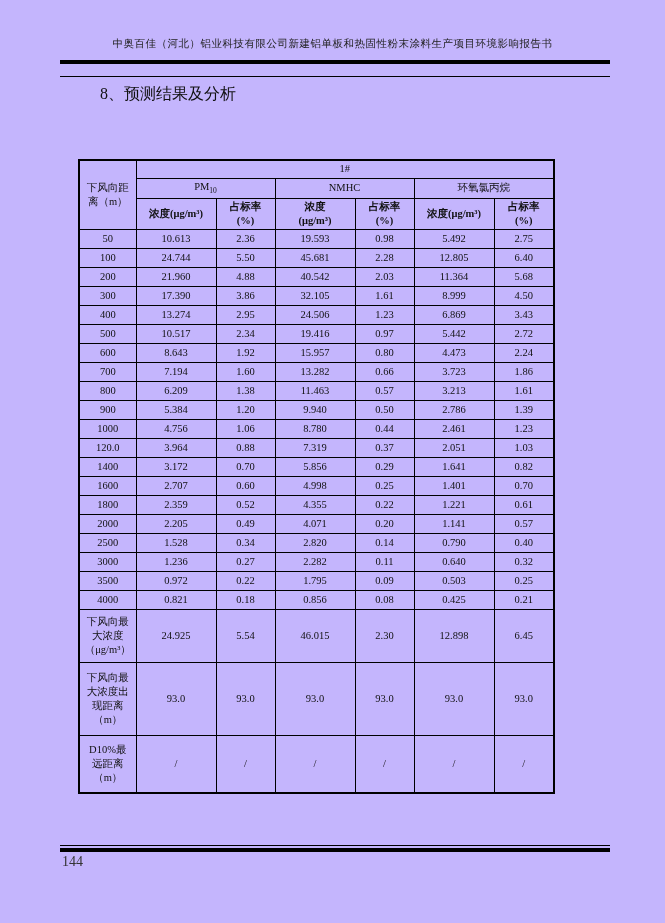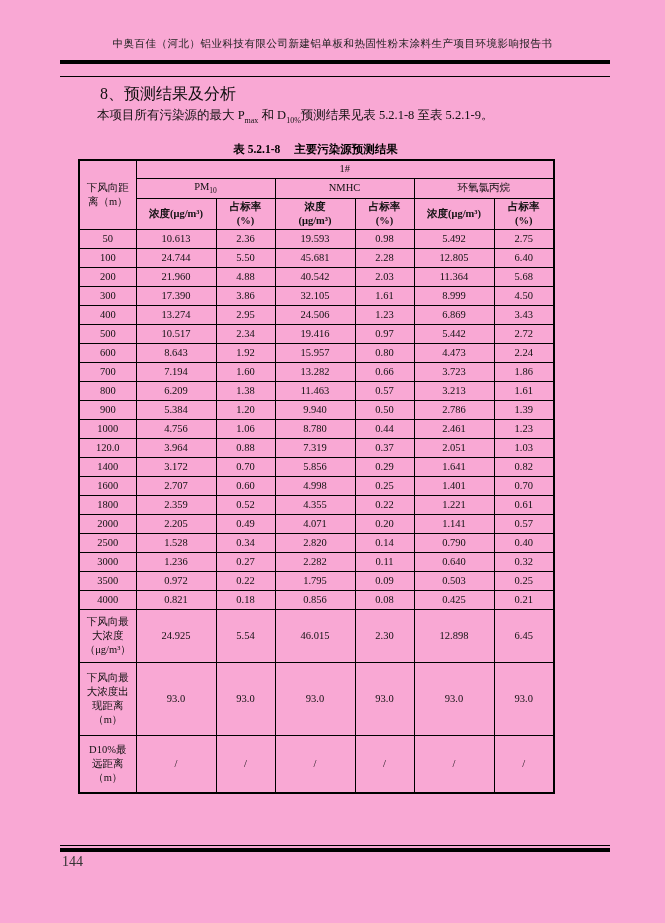--- a/index.html
+++ b/index.html
@@ -1,17 +1,17 @@
 <!DOCTYPE html>
 <html><head>
 <meta charset="utf-8">
 <style>
   html,body{margin:0;padding:0;background:#fff;}
   .page{
-    position:relative;width:665px;height:923px;background:#f9a8d4;
+    position:relative;width:665px;height:923px;background:#c4b5fd;
     font-family:"Liberation Serif","DejaVu Serif",serif;color:#1a1a1a;
     overflow:hidden;
   }
   .doc-header-text{
     position:absolute;top:37px;left:30px;right:30px;
     text-align:center;font-size:10.5px;letter-spacing:.5px;color:#222;
   }
   .rule{position:absolute;left:60px;width:550px;background:#000;}
   .rule-thick-top{top:60px;height:4px;}
   .rule-thin-top{top:76px;height:1px;}
@@ -61,23 +61,21 @@
 <body>
 
 <div class="page">
 
   <div class="doc-header-text">中奥百佳（河北）铝业科技有限公司新建铝单板和热固性粉末涂料生产项目环境影响报告书</div>
   <div class="rule rule-thick-top"></div>
   <div class="rule rule-thin-top"></div>
 
   <div class="section-heading">8、预测结果及分析</div>
 
-  <p class="body-paragraph"><span>本项目所有污染源的最大 P</span><sub>max</sub><span> 和 D</span><sub>10%</sub><span>预测结果见表 5.2.1-8 至表 5.2.1-9。</span></p>
-
-  <div class="table-title"><span>表 5.2.1-8</span><span class="gap"></span><span>主要污染源预测结果</span></div>
+
 
   <table class="pred-table">
     <colgroup>
       <col style="width:57px">
         <col style="width:80px">
         <col style="width:59px">
       <col style="width:80px">
         <col style="width:59px">
         <col style="width:80px">
       <col style="width:60px">

